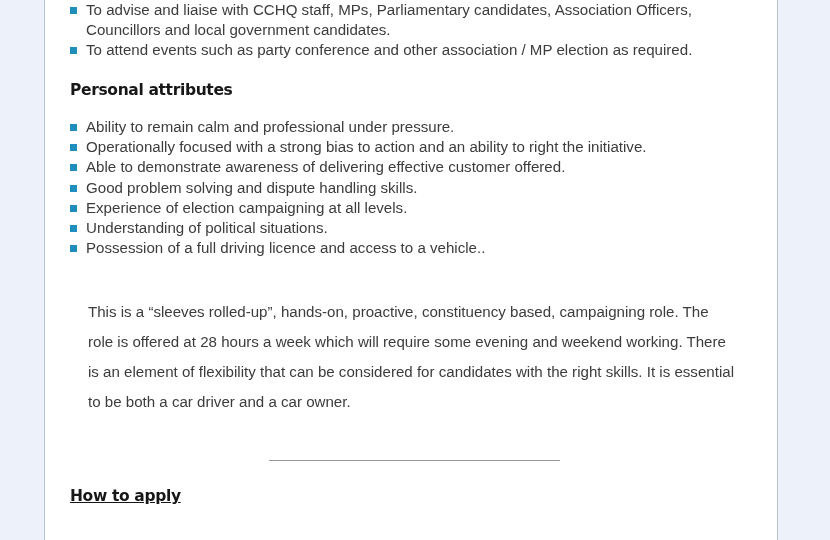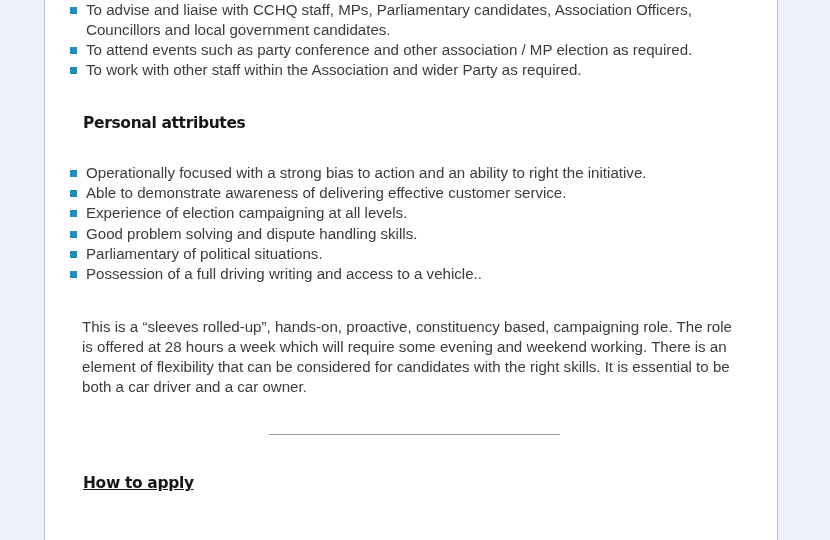--- a/index.html
+++ b/index.html
@@ -72,37 +72,37 @@
     line-height: 20.2px;
   }
 
   
   .heading {
     font-family: "DejaVu Sans", sans-serif;
     font-weight: bold;
     font-size: 15.5px;
     color: #171717;
     letter-spacing: -0.35px;
-    margin: 13px;
+    margin: 0;
   }
   #personal-attributes-heading {
     padding-top: 21px;
     padding-bottom: 0px;
   }
   #how-to-apply-heading {
     padding-top: 0px;
     text-decoration: underline;
   }
 
   
   #summary-paragraph {
-    margin: 12px;
+    margin: 18px;
     color: #3c3c3c;
     font-size: 15.1px;
-    line-height: 20px;
+    line-height: 30px;
     padding-top: 21px;
     max-width: 690px;
   }
 
   
   #divider-row {
     padding-top: 25px;
     padding-bottom: 26px;
     display: block;
   }
@@ -124,57 +124,57 @@
 
       <ul class="blist" id="duties-list">
         <li>
           <span class="sq"></span>
           <span class="txt">To advise and liaise with CCHQ staff, MPs, Parliamentary candidates, Association Officers, Councillors and local government candidates.</span>
         </li>
         <li>
           <span class="sq"></span>
           <span class="txt">To attend events such as party conference and other association / MP election as required.</span>
         </li>
-        <li>
-          <span class="sq"></span>
-          <span class="txt">To work with other staff within the Association and wider Party as required.</span>
-        </li>
       </ul>
 
       <h2 class="heading" id="personal-attributes-heading">Personal attributes</h2>
 
       <div class="sp-attr"></div>
 
       <ul class="blist" id="attributes-list">
         <li>
           <span class="sq"></span>
         </li>
         <li>
           <span class="sq"></span>
+          <span class="txt">Ability to remain calm and professional under pressure.</span>
+        </li>
+        <li>
+          <span class="sq"></span>
           <span class="txt">Operationally focused with a strong bias to action and an ability to right the initiative.</span>
         </li>
         <li>
           <span class="sq"></span>
-          <span class="txt">Able to demonstrate awareness of delivering effective customer service.</span>
+          <span class="txt">Able to demonstrate awareness of delivering effective customer offered.</span>
+        </li>
+        <li>
+          <span class="sq"></span>
+          <span class="txt">Good problem solving and dispute handling skills.</span>
         </li>
         <li>
           <span class="sq"></span>
           <span class="txt">Experience of election campaigning at all levels.</span>
         </li>
         <li>
           <span class="sq"></span>
-          <span class="txt">Good problem solving and dispute handling skills.</span>
+          <span class="txt">Understanding of political situations.</span>
         </li>
         <li>
           <span class="sq"></span>
-          <span class="txt">Parliamentary of political situations.</span>
-        </li>
-        <li>
-          <span class="sq"></span>
-          <span class="txt">Possession of a full driving writing and access to a vehicle..</span>
+          <span class="txt">Possession of a full driving licence and access to a vehicle..</span>
         </li>
       </ul>
 
       <p id="summary-paragraph">This is a “sleeves rolled-up”, hands-on, proactive, constituency based, campaigning role. The role is offered at 28 hours a week which will require some evening and weekend working. There is an element of flexibility that can be considered for candidates with the right skills. It is essential to be both a car driver and a car owner.</p>
 
       <div id="divider-row">
         <div id="section-divider"></div>
       </div>
 
       <h2 class="heading" id="how-to-apply-heading">How to apply</h2>

